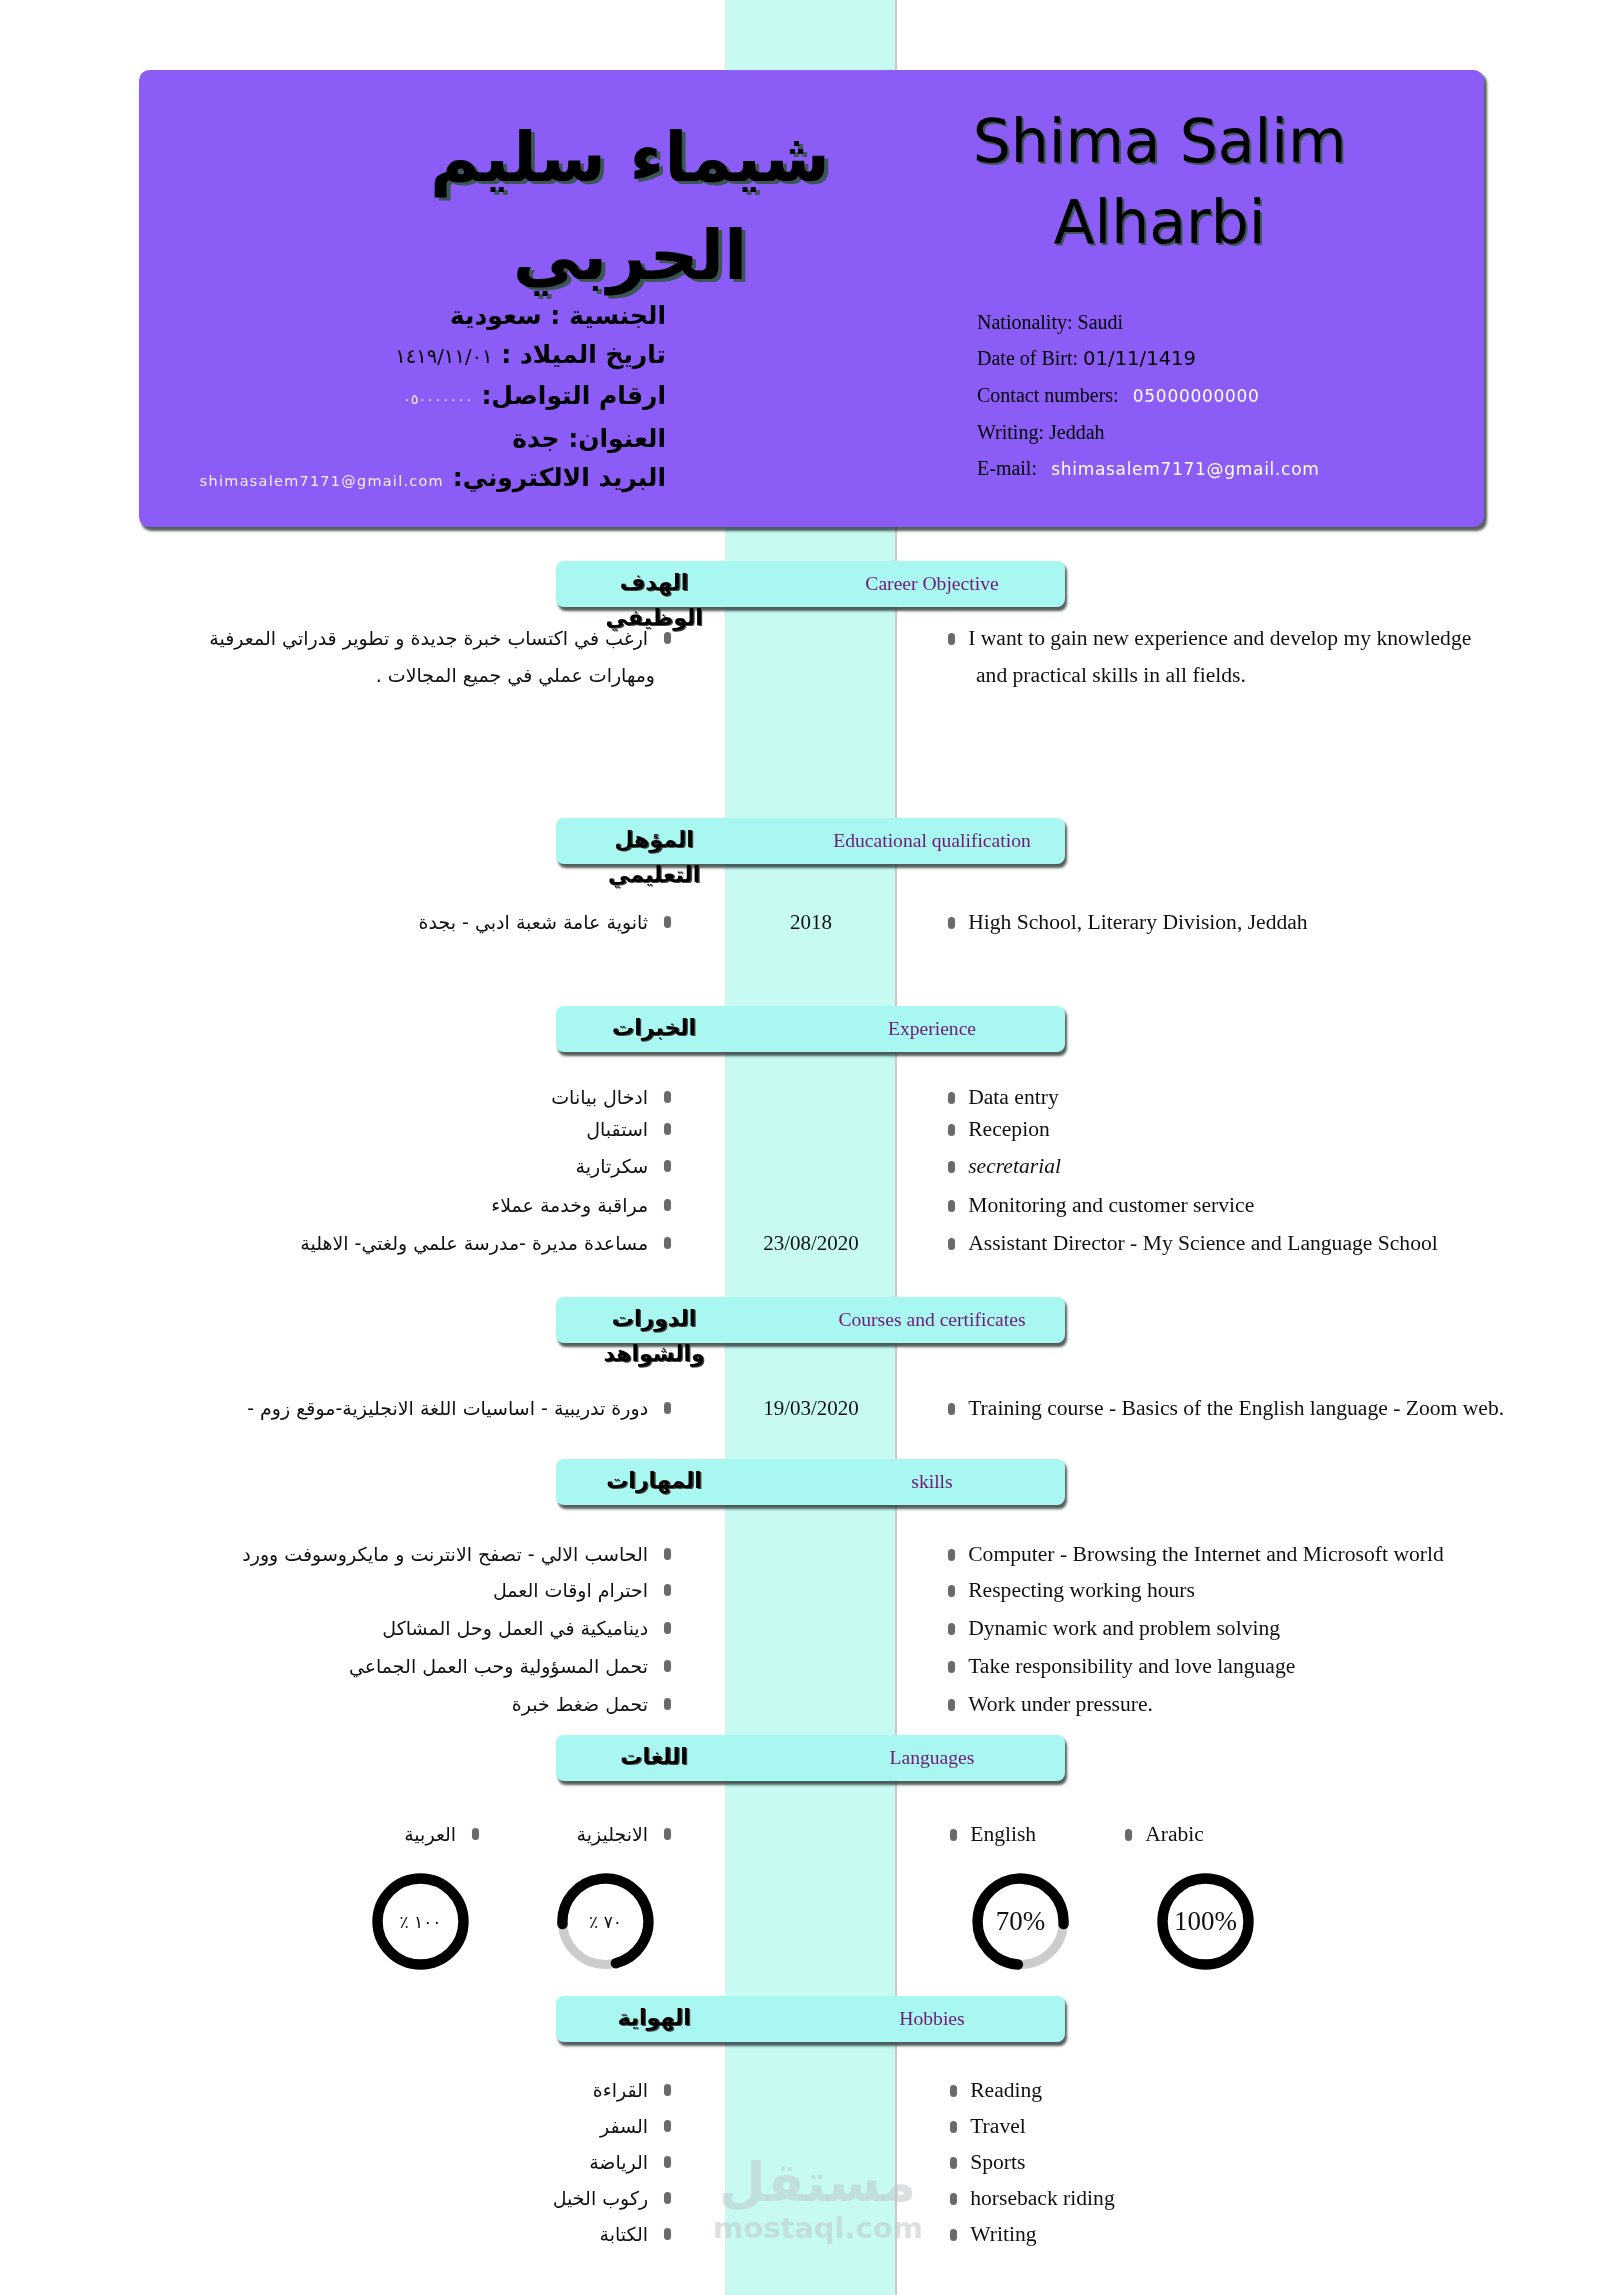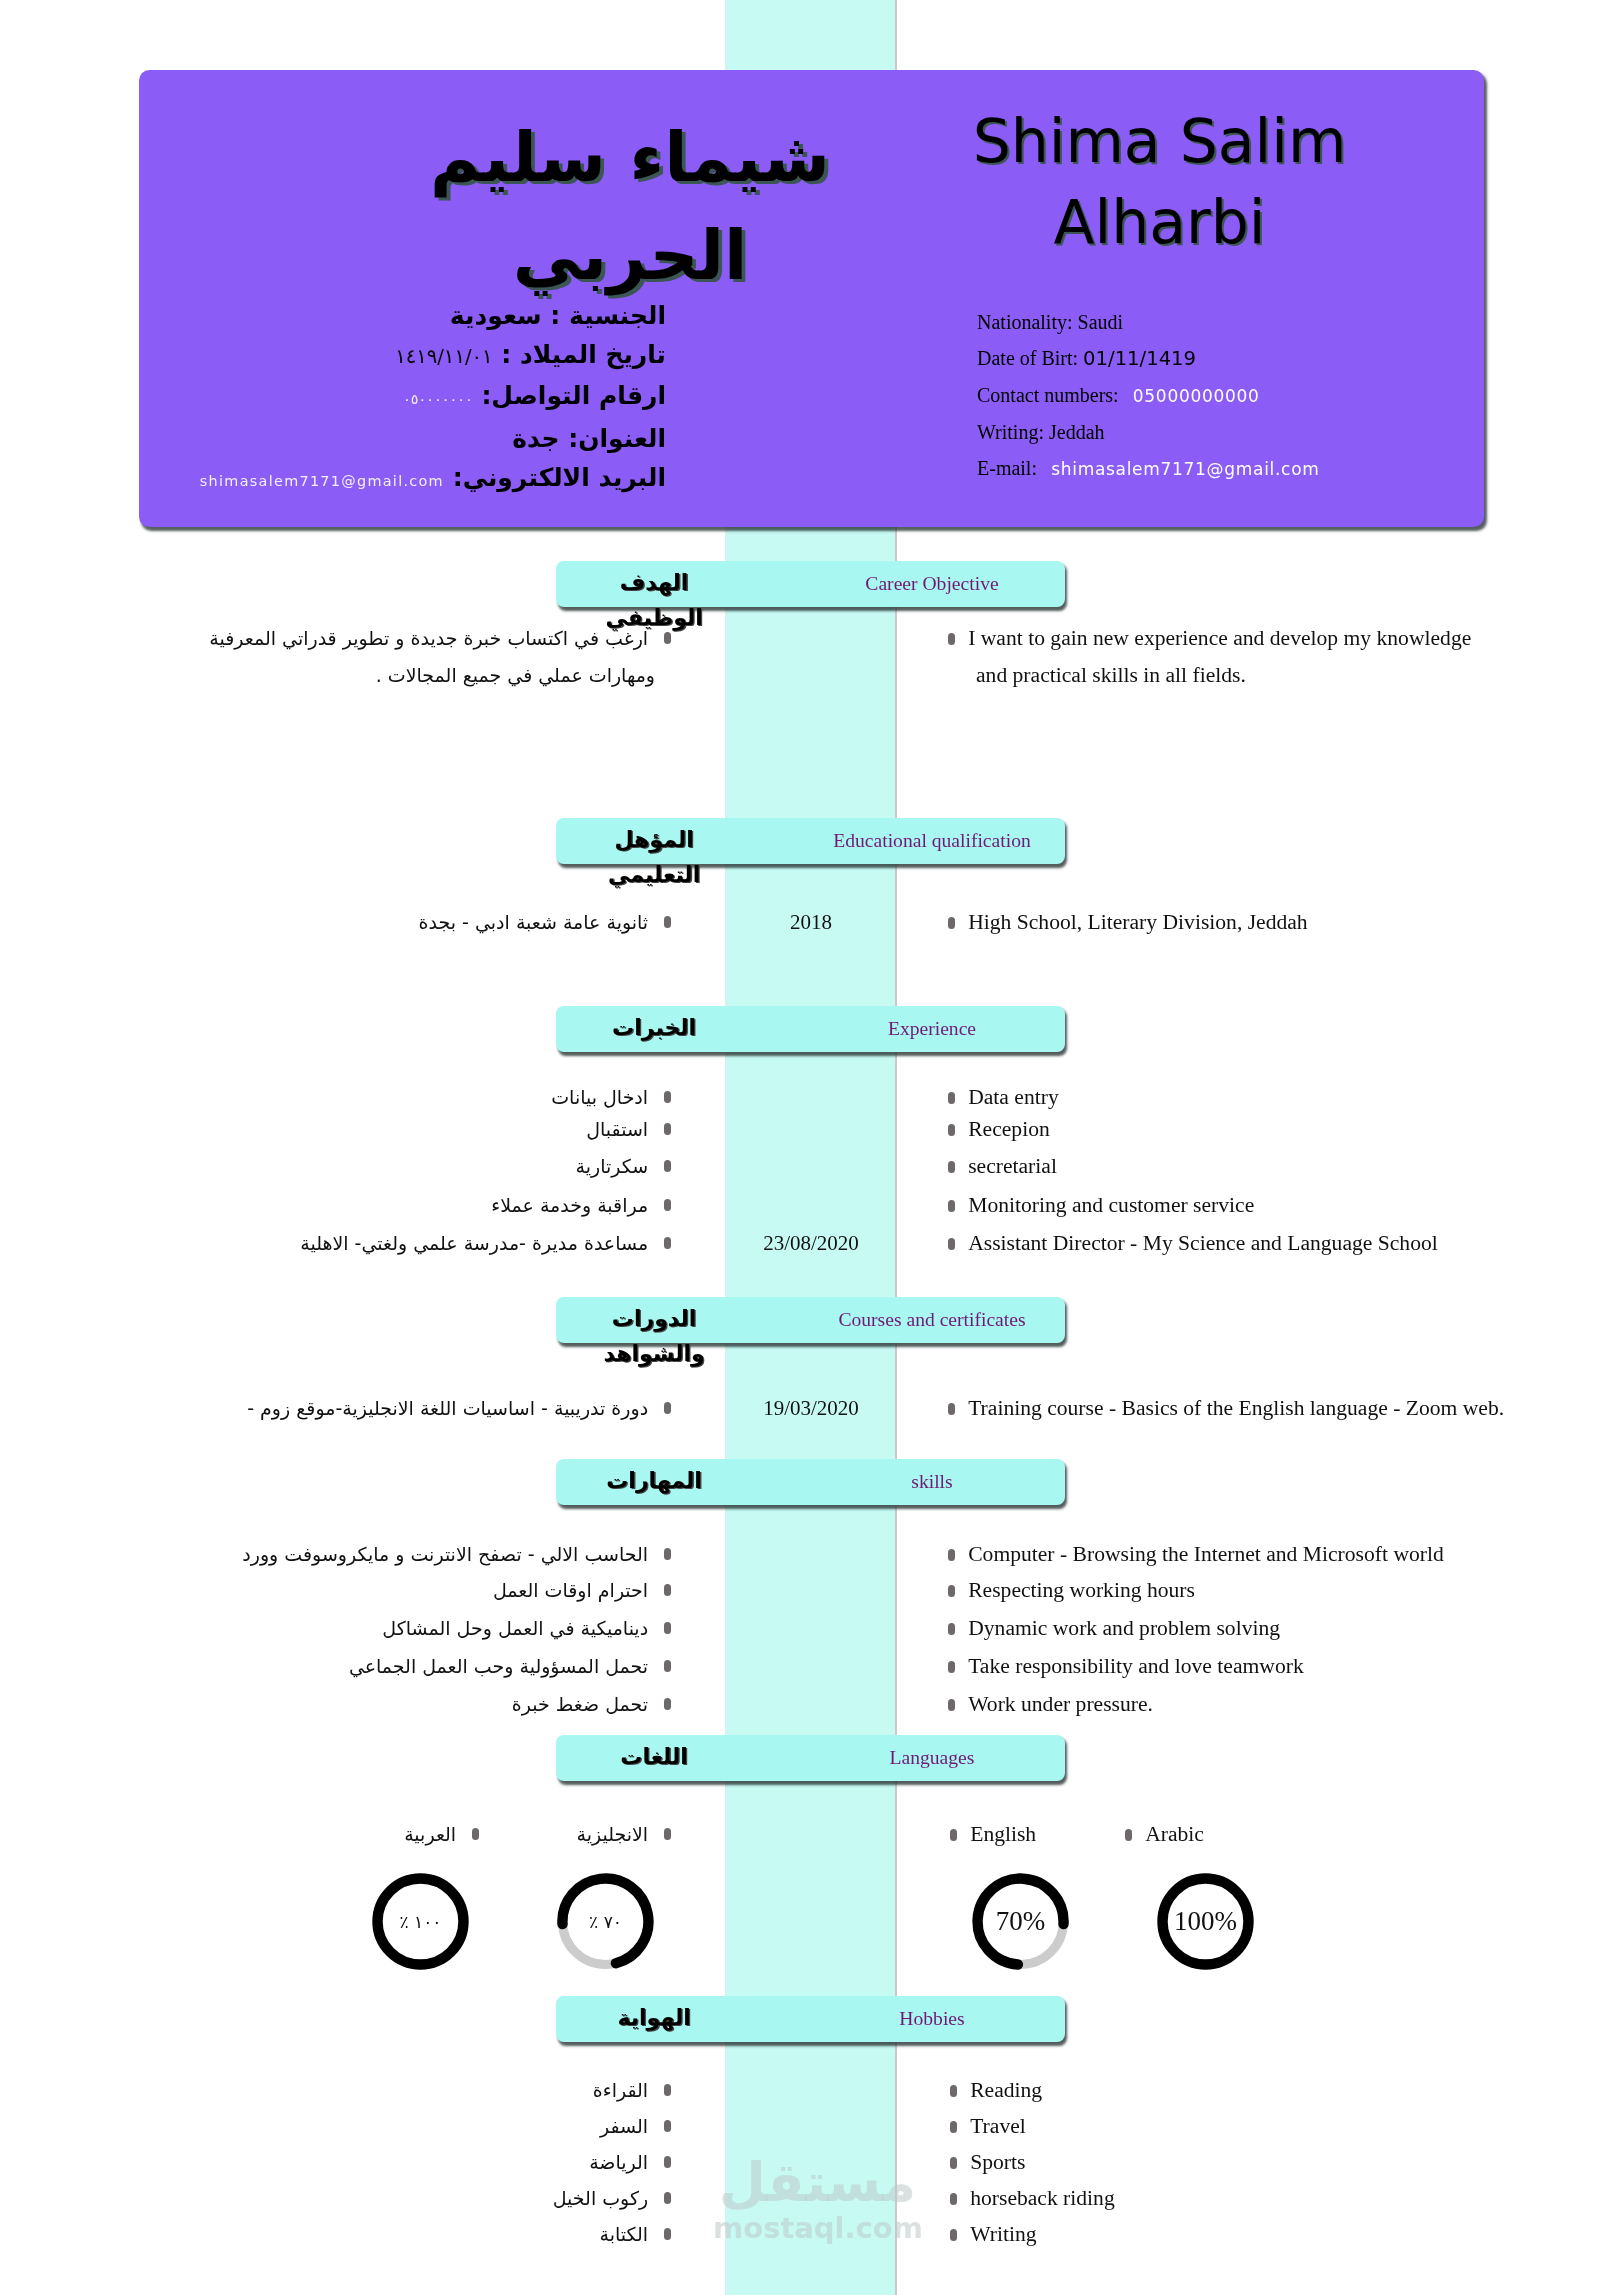--- a/index.html
+++ b/index.html
@@ -153,21 +153,21 @@
   <div class="en">Experience</div>
 </div>
 <div class="row-ar" style="top:1083px;"><span class="dot"></span><span>ادخال بيانات</span></div>
 <div class="row-ar" style="top:1115px;"><span class="dot"></span><span>استقبال</span></div>
 <div class="row-ar" style="top:1152px;"><span class="dot"></span><span>سكرتارية</span></div>
 <div class="row-ar" style="top:1191px;"><span class="dot"></span><span>مراقبة وخدمة عملاء</span></div>
 <div class="row-ar" style="top:1229px;"><span class="dot"></span><span>مساعدة مديرة -مدرسة علمي ولغتي- الاهلية</span></div>
 <div class="center-val" style="top:1229px;">23/08/2020</div>
 <div class="row-en" style="top:1083px;"><span class="dot"></span><span>Data entry</span></div>
 <div class="row-en" style="top:1115px;"><span class="dot"></span><span>Recepion</span></div>
-<div class="row-en" style="top:1152px;"><span class="dot"></span><span>secretarial</span></div>
+<div class="row-en" style="top:1152px;font-style:italic;"><span class="dot"></span><span>secretarial</span></div>
 <div class="row-en" style="top:1191px;"><span class="dot"></span><span>Monitoring and customer service</span></div>
 <div class="row-en" style="top:1229px;"><span class="dot"></span><span>Assistant Director - My Science and Language School</span></div>
 
 <div class="pill" style="top:1297px;">
   <div class="ar">الدورات والشواهد</div>
   <div class="en">Courses and certificates</div>
 </div>
 <div class="row-ar" style="top:1394px;"><span class="dot"></span><span>دورة تدريبية - اساسيات اللغة الانجليزية-موقع زوم -</span></div>
 <div class="center-val" style="top:1394px;">19/03/2020</div>
 <div class="row-en" style="top:1394px;"><span class="dot"></span><span>Training course - Basics of the English language - Zoom web.</span></div>
@@ -177,21 +177,21 @@
   <div class="en">skills</div>
 </div>
 <div class="row-ar" style="top:1540px;"><span class="dot"></span><span>الحاسب الالي - تصفح الانترنت و مايكروسوفت وورد</span></div>
 <div class="row-ar" style="top:1576px;"><span class="dot"></span><span>احترام اوقات العمل</span></div>
 <div class="row-ar" style="top:1614px;"><span class="dot"></span><span>ديناميكية في العمل وحل المشاكل</span></div>
 <div class="row-ar" style="top:1652px;"><span class="dot"></span><span>تحمل المسؤولية وحب العمل الجماعي</span></div>
 <div class="row-ar" style="top:1690px;"><span class="dot"></span><span>تحمل ضغط خبرة</span></div>
 <div class="row-en" style="top:1540px;"><span class="dot"></span><span>Computer - Browsing the Internet and Microsoft world</span></div>
 <div class="row-en" style="top:1576px;"><span class="dot"></span><span>Respecting working hours</span></div>
 <div class="row-en" style="top:1614px;"><span class="dot"></span><span>Dynamic work and problem solving</span></div>
-<div class="row-en" style="top:1652px;"><span class="dot"></span><span>Take responsibility and love teamwork</span></div>
+<div class="row-en" style="top:1652px;"><span class="dot"></span><span>Take responsibility and love language</span></div>
 <div class="row-en" style="top:1690px;"><span class="dot"></span><span>Work under pressure.</span></div>
 
 <div class="pill" style="top:1735px;">
   <div class="ar">اللغات</div>
   <div class="en">Languages</div>
 </div>
 
 <div class="row-ar" style="top:1820px; right:952px;"><span class="dot"></span><span>الانجليزية</span></div>
 <div class="row-ar" style="top:1820px; right:1144px;"><span class="dot"></span><span>العربية</span></div>
 <div class="row-en" style="top:1820px; left:950px;"><span class="dot"></span><span>English</span></div>

